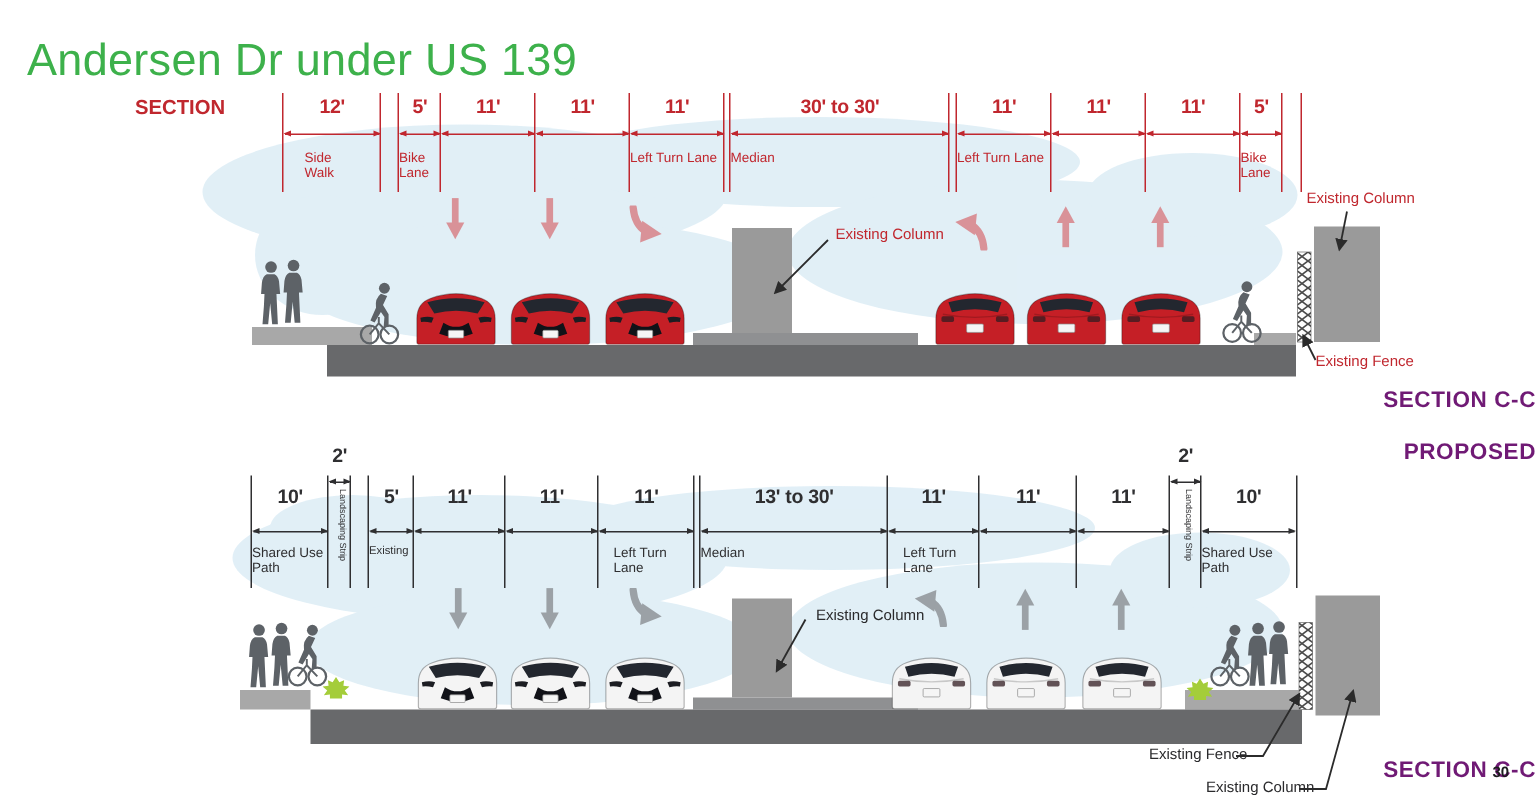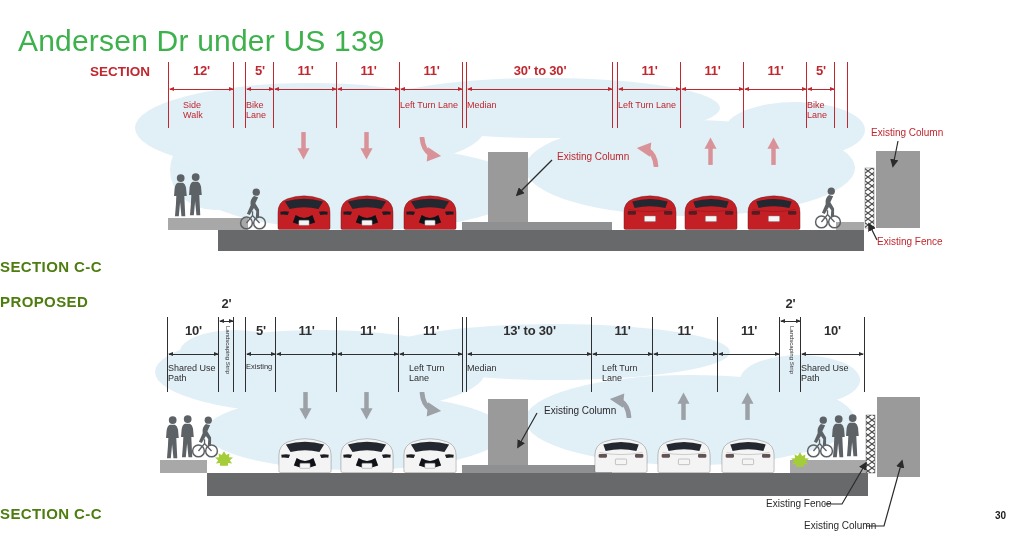--- a/index.html
+++ b/index.html
@@ -6,24 +6,24 @@
   .canvas{
     position:relative;width:1024px;height:540px;background:#fff;overflow:hidden;
     font-family:"Liberation Sans",sans-serif;color:#222;
   }
   svg.layer{position:absolute;left:0;top:0;width:1024px;height:540px;z-index:0;pointer-events:none;}
   .slide-title{
     position:absolute;left:18px;top:4px;z-index:2;
     font-size:30px;font-weight:500;letter-spacing:.2px;color:var(--accent_green,#3db14b);
   }
   .row-tag{position:absolute;z-index:2;font-size:13.5px;font-weight:700;color:var(--dim_red,#c0272e);}
-  .heading{position:absolute;left:0;width:100%;text-align:left;z-index:2;
-    font-size:15px;font-weight:700;letter-spacing:.4px;color:#4d7c0f;}
+  .heading{position:absolute;left:0;width:100%;text-align:right;z-index:2;
+    font-size:15px;font-weight:700;letter-spacing:.4px;color:#701a75;}
   .dimrow{position:absolute;z-index:2;}
-  .er{color:var(--dim_red,#c0272e);}
+  .er{color:var(--dim_red,#c0272e);margin-left:20px;}
   .pr{color:#2f2f31;}
   .seg{position:absolute;top:0;height:100%;border-left:1px solid currentColor;}
   .seg.end{border-right:1px solid currentColor;}
   .num{font-size:13px;font-weight:700;text-align:center;margin-top:1px;letter-spacing:-.2px;white-space:nowrap;}
   .pr .num{margin-top:6px;}
   .dim{position:absolute;left:1px;right:1px;height:0;border-top:1px solid currentColor;}
   .er .dim{top:27px;}
   .pr .dim{top:37px;}
   .dim::before{content:"";position:absolute;left:-1px;top:-3px;
     border-top:2.5px solid transparent;border-bottom:2.5px solid transparent;border-right:5px solid currentColor;}

